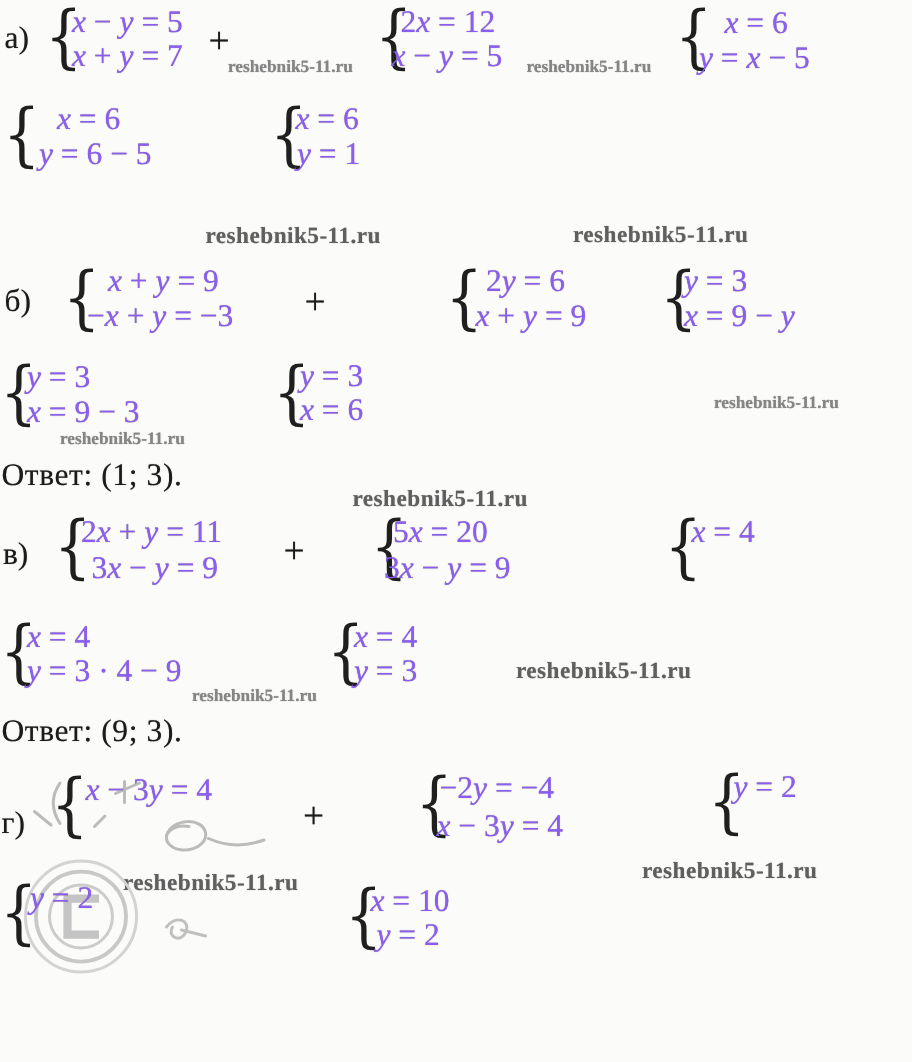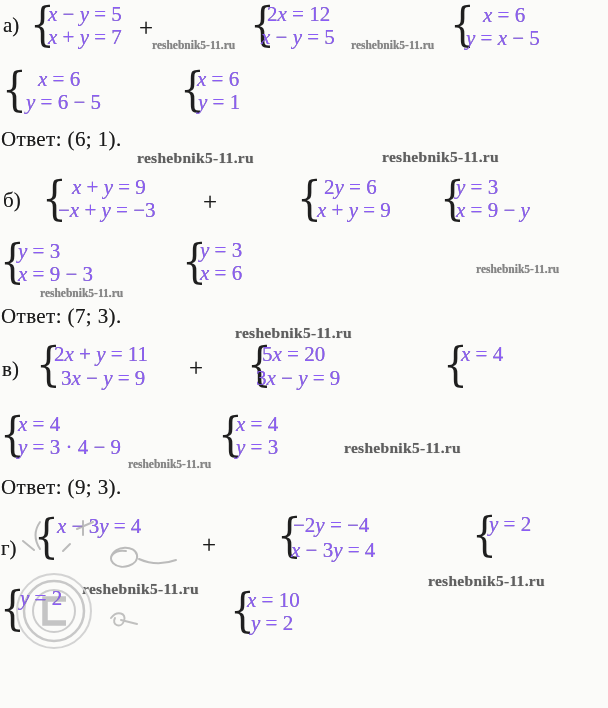--- a/index.html
+++ b/index.html
@@ -89,21 +89,20 @@
   <span class="eq math" style="left:466px;top:27px"><i>y</i> = <i>x</i> − 5</span>
 
   <span class="brace" style="left:2px;top:65px">{</span>
   <span class="eq math" style="left:38px;top:68px"><i>x</i> = 6</span>
   <span class="eq math" style="left:26px;top:91px"><i>y</i> = 6 − 5</span>
 
   <span class="brace" style="left:180px;top:65px">{</span>
   <span class="eq math" style="left:197px;top:68px"><i>x</i> = 6</span>
   <span class="eq math" style="left:198px;top:91px"><i>y</i> = 1</span>
 
-  <span class="ans" style="left:1px;top:127px">Ответ: (6; 1).</span>
 
   <span class="wm big" style="left:137px;top:149px">reshebnik5-11.ru</span>
   <span class="wm big" style="left:382px;top:148px">reshebnik5-11.ru</span>
 
   <span class="lbl" style="left:3px;top:188px">б)</span>
 
   <span class="brace" style="left:42px;top:174px">{</span>
   <span class="eq math" style="left:72px;top:176px"><i>x</i> + <i>y</i> = 9</span>
   <span class="eq math" style="left:58px;top:199px">−<i>x</i> + <i>y</i> = −3</span>
   <span class="plus" style="left:203px;top:188px">+</span>
@@ -120,21 +119,21 @@
   <span class="eq math" style="left:18px;top:240px"><i>y</i> = 3</span>
   <span class="eq math" style="left:18px;top:263px"><i>x</i> = 9 − 3</span>
 
   <span class="brace" style="left:182px;top:237px">{</span>
   <span class="eq math" style="left:200px;top:239px"><i>y</i> = 3</span>
   <span class="eq math" style="left:200px;top:262px"><i>x</i> = 6</span>
 
   <span class="wm small" style="left:476px;top:263px">reshebnik5-11.ru</span>
   <span class="wm small" style="left:40px;top:287px">reshebnik5-11.ru</span>
 
-  <span class="ans" style="left:1px;top:304px">Ответ: (7; 3).</span>
+  <span class="ans" style="left:1px;top:304px">Ответ: (1; 3).</span>
 
   <span class="wm big" style="left:235px;top:324px">reshebnik5-11.ru</span>
 
   <span class="lbl" style="left:2px;top:357px">в)</span>
 
   <span class="brace" style="left:36px;top:340px">{</span>
   <span class="eq math" style="left:54px;top:343px">2<i>x</i> + <i>y</i> = 11</span>
   <span class="eq math" style="left:61px;top:367px">3<i>x</i> − <i>y</i> = 9</span>
   <span class="plus" style="left:189px;top:354px">+</span>
 

